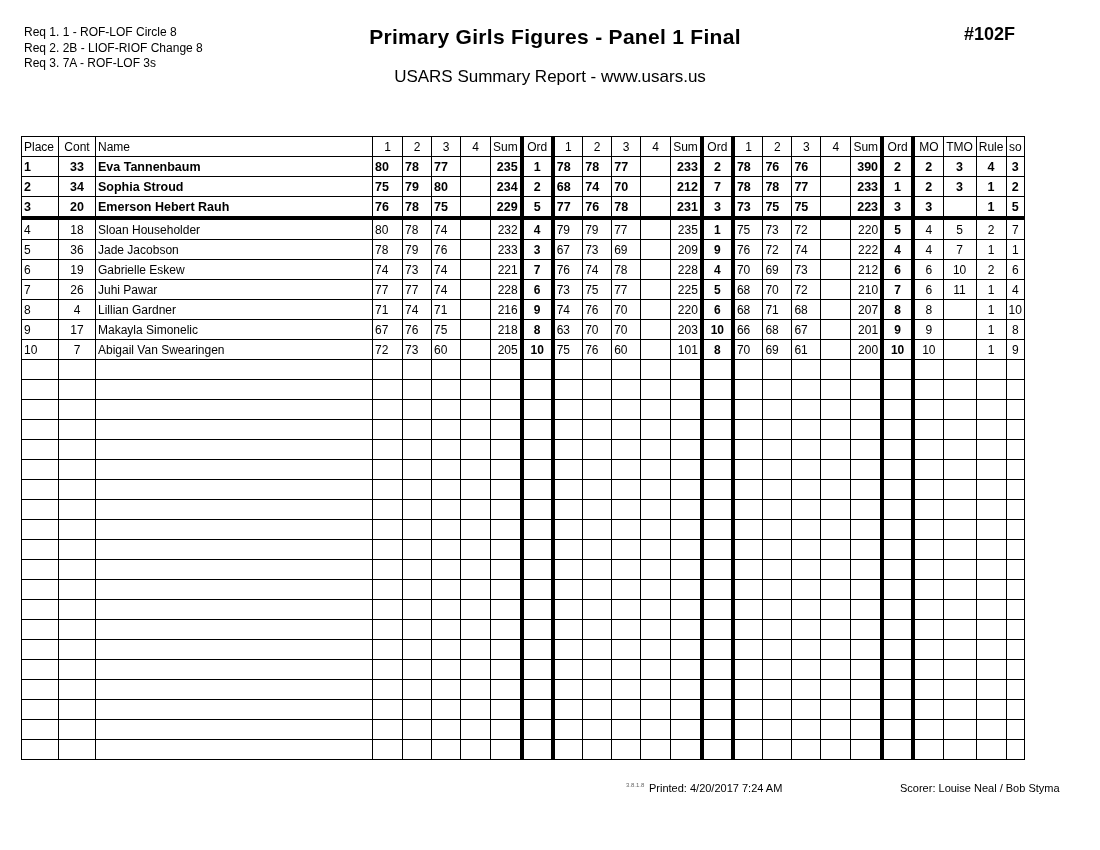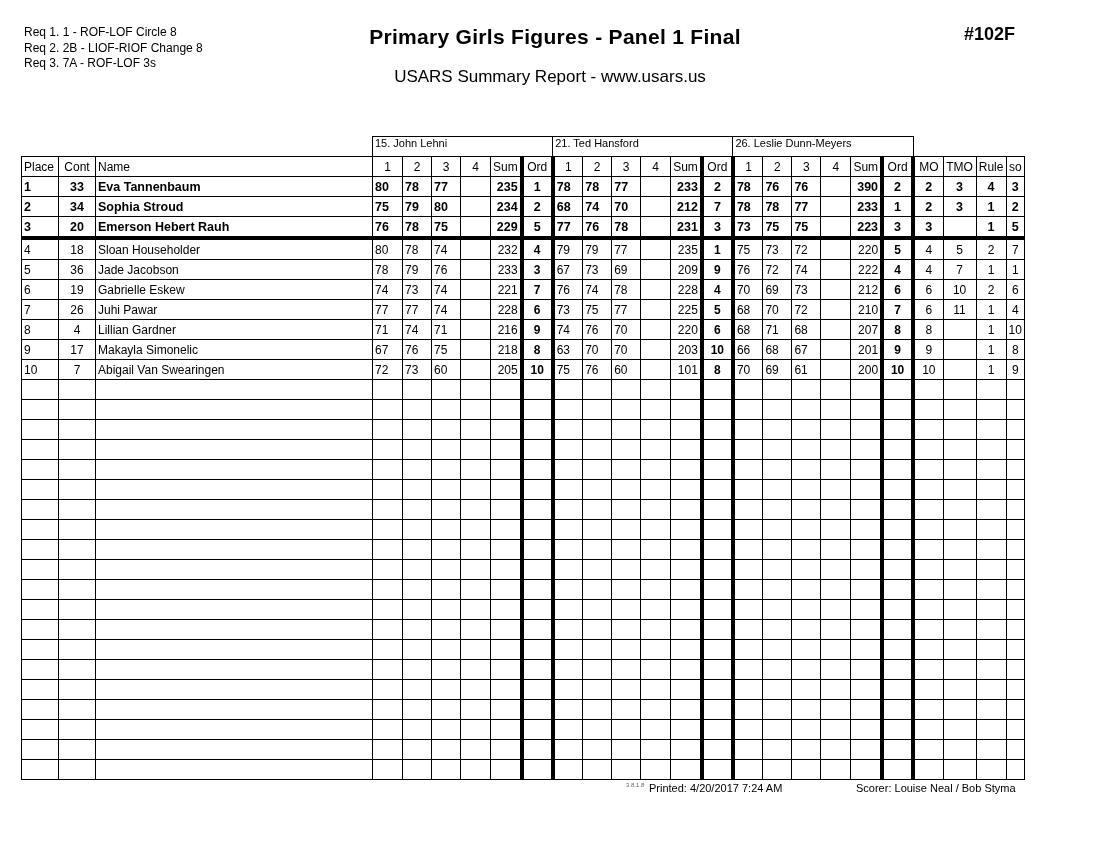--- a/index.html
+++ b/index.html
@@ -64,27 +64,20 @@
       <col style="width:29px">
       <col style="width:30px">
       <col style="width:30px">
       <col style="width:31px">
     <col style="width:30px">
       <col style="width:33px">
       <col style="width:30px">
       <col style="width:18px">
   </colgroup>
   <tbody id="tbody">
-    <tr class="judge-row">
-      <td class="blank" colspan="3"></td>
-      <td colspan="6">15.  John Lehni</td>
-      <td colspan="6">21.  Ted Hansford</td>
-      <td colspan="6">26.  Leslie Dunn-Meyers</td>
-      <td class="blank" colspan="4"></td>
-    </tr>
     <tr class="hdr">
       <td class="l">Place</td>
       <td>Cont</td>
       <td class="l">Name</td>
       <td>1</td>
       <td>2</td>
       <td>3</td>
       <td>4</td>
       <td>Sum</td>
       <td class="thickL">Ord</td>
@@ -913,13 +906,13 @@
         <td class="c thickL"></td>
         <td class="c"></td>
         <td class="c"></td>
         <td class="c"></td>
       </tr>
     </tbody>
 </table>
 
 <div class="ver">3.8.1.8</div>
 <div class="footer" style="left:649px">Printed:  4/20/2017  7:24 AM</div>
-<div class="footer" style="left:856px">Scorer:   Louise Neal / Bob Styma</div>
+<div class="footer" style="left:900px">Scorer:   Louise Neal / Bob Styma</div>
 
 </body></html>

